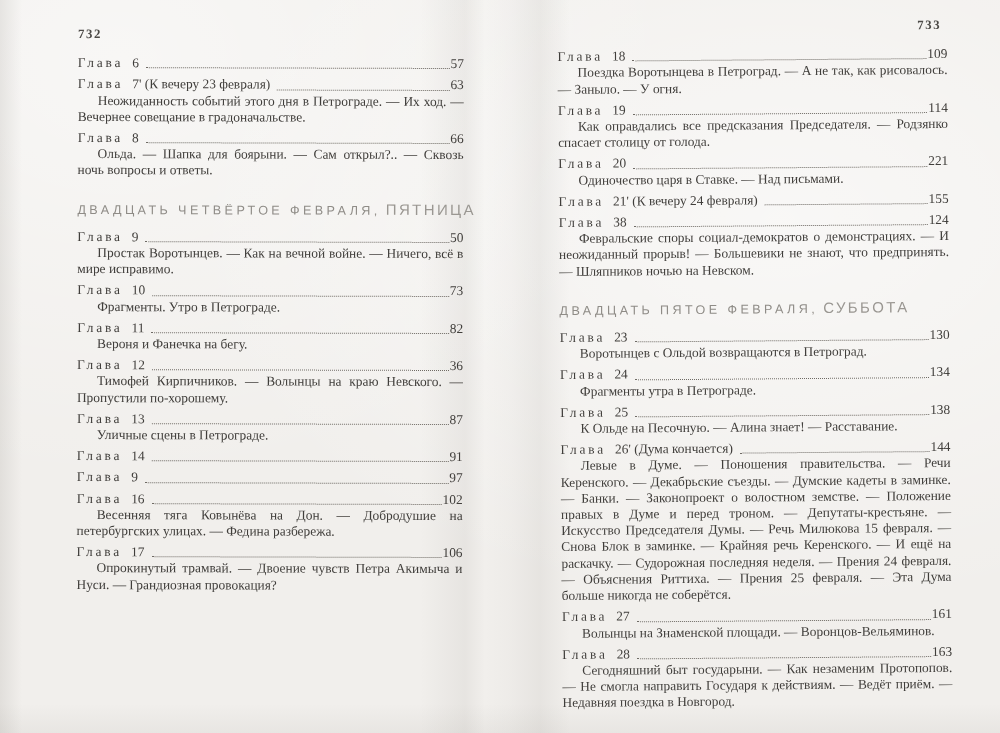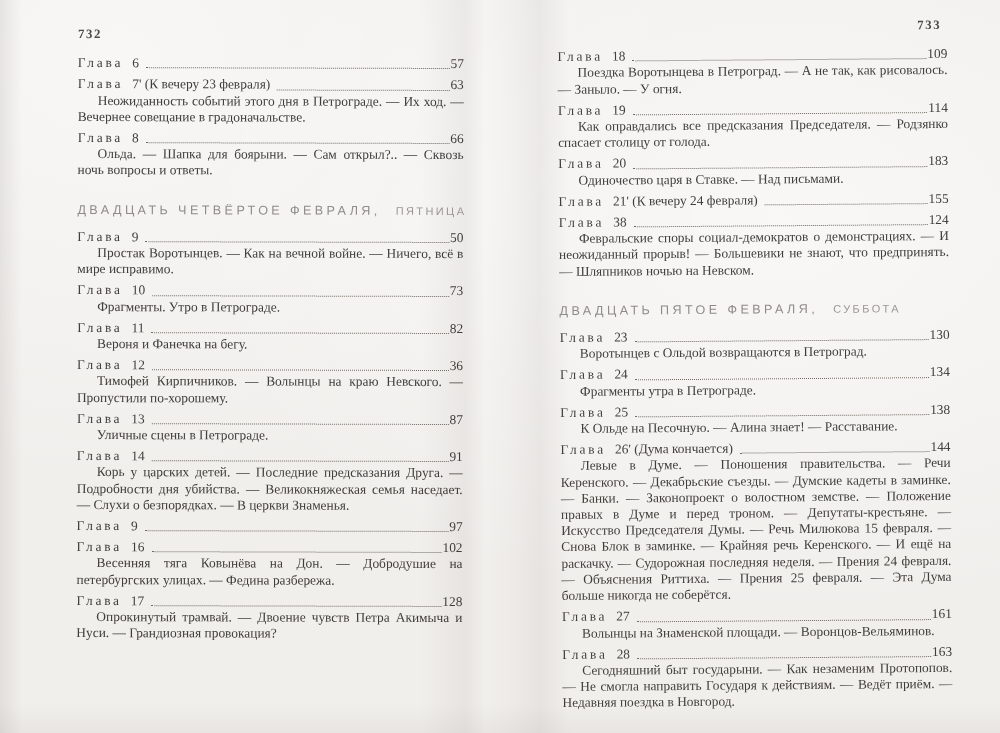--- a/index.html
+++ b/index.html
@@ -21,21 +21,21 @@
   .page-right .pnum{text-align:right;padding-right:6px;}
   .entry{margin-bottom:5px;}
   .tl{display:flex;align-items:baseline;white-space:nowrap;}
   .w{letter-spacing:2.8px;}
   .n{margin-left:9px;}
   .ld{flex:1 1 auto;border-bottom:1.5px dotted #6e6a64;margin:0 0 3px 7px;align-self:flex-end;min-width:20px;}
   .pg{padding-left:1px;}
   .d{margin:0;text-align:justify;text-indent:20px;}
   .sec{margin:20px 0 11px 0;font-family:"Liberation Sans","DejaVu Sans",sans-serif;font-weight:normal;white-space:nowrap;}
   .sec-main{font-size:12.6px;letter-spacing:3.4px;color:#8f8c87;}
-  .sec-day{font-size:11px;letter-spacing:2.4px;color:#9a9792;text-transform:uppercase;margin-left:15px;}
+  .sec-day{font-size:15px;letter-spacing:2.4px;color:#9a9792;text-transform:uppercase;margin-left:5px;}
 </style>
 </head>
 <body>
 
 <div class="scan">
 
   <div class="page page-left">
     <div class="pnum">732</div>
 
     <div class="entry">
@@ -119,21 +119,20 @@
       <p class="d">Уличные сцены в Петрограде.</p>
     </div>
 
     <div class="entry">
       <div class="tl">
           <span class="w">Глава</span>
           <span class="n">14</span>
           <span class="ld"></span>
           <span class="pg">91</span>
         </div>
-      <p class="d">Корь у царских детей. — Последние предсказания Друга. — Подробности дня убийства. — Великокняжеская семья наседает. — Слухи о безпорядках. — В церкви Знаменья.</p>
     </div>
 
     <div class="entry">
       <div class="tl">
           <span class="w">Глава</span>
           <span class="n">9</span>
           <span class="ld"></span>
           <span class="pg">97</span>
         </div>
     </div>
@@ -146,21 +145,21 @@
           <span class="pg">102</span>
         </div>
       <p class="d">Весенняя тяга Ковынёва на Дон. — Добродушие на петербургских улицах. — Федина разбережа.</p>
     </div>
 
     <div class="entry">
       <div class="tl">
           <span class="w">Глава</span>
           <span class="n">17</span>
           <span class="ld"></span>
-          <span class="pg">128</span>
+          <span class="pg">106</span>
         </div>
       <p class="d">Опрокинутый трамвай. — Двоение чувств Петра Акимыча и Нуси. — Грандиозная провокация?</p>
     </div>
   </div>
 
   <div class="page page-right">
     <div class="pnum">733</div>
 
     <div class="entry">
       <div class="tl">
@@ -180,21 +179,21 @@
           <span class="pg">114</span>
         </div>
       <p class="d">Как оправдались все предсказания Председателя. — Родзянко спасает столицу от голода.</p>
     </div>
 
     <div class="entry">
       <div class="tl">
           <span class="w">Глава</span>
           <span class="n">20</span>
           <span class="ld"></span>
-          <span class="pg">183</span>
+          <span class="pg">221</span>
         </div>
       <p class="d">Одиночество царя в Ставке. — Над письмами.</p>
     </div>
 
     <div class="entry">
       <div class="tl">
           <span class="w">Глава</span>
           <span class="n">21' (К вечеру 24 февраля)</span>
           <span class="ld"></span>
           <span class="pg">155</span>

